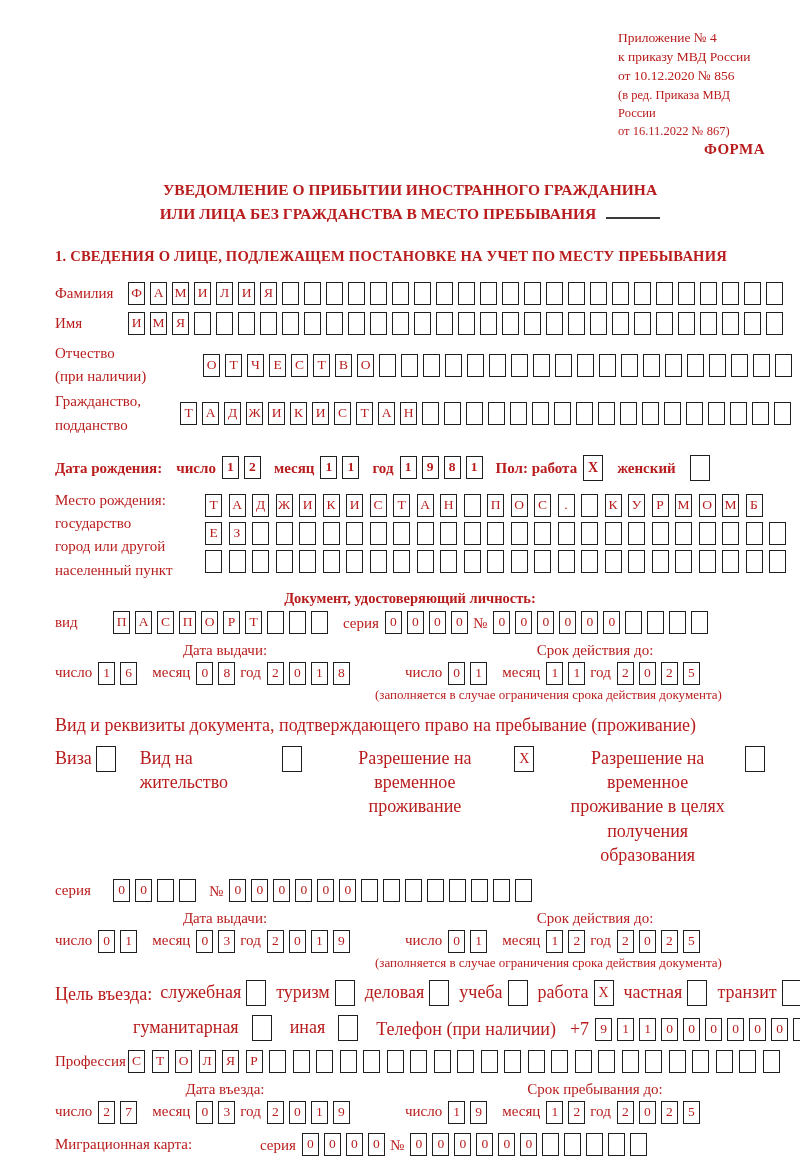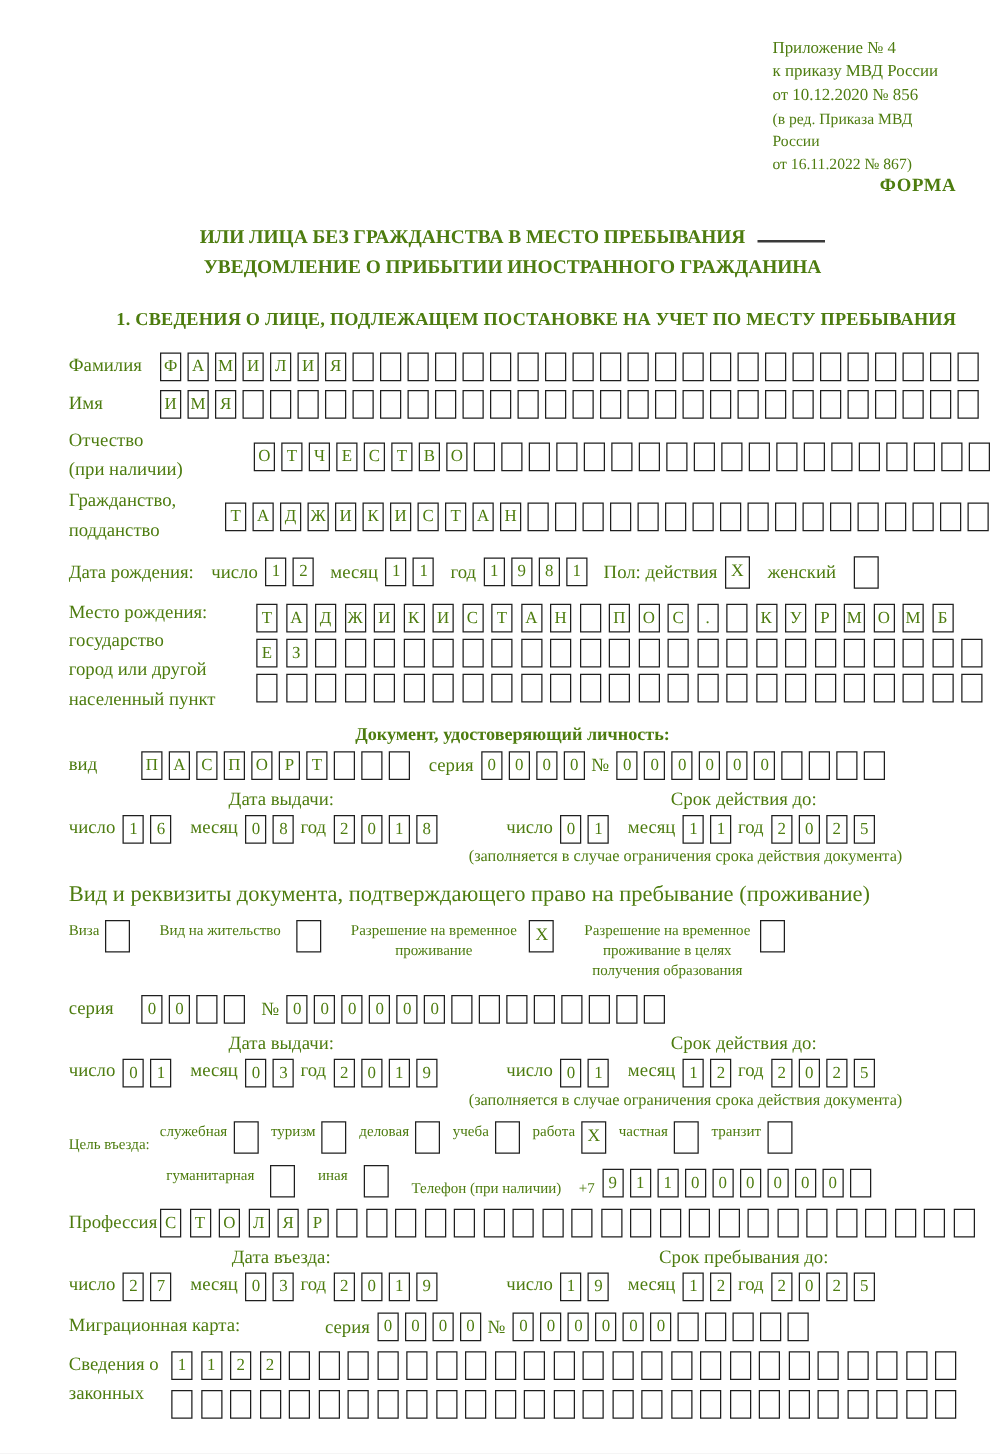--- a/index.html
+++ b/index.html
@@ -1,29 +1,29 @@
 <!DOCTYPE html>
 <html><head>
 <meta charset="utf-8">
 <style>
   html,body{margin:0;padding:0;background:#e8e8e8;}
   .page{
     width:800px;height:1163px;box-sizing:border-box;background:#ffffff;
     margin:0 auto;padding:28px 35px 10px 55px;overflow:hidden;
-    font-family:"Liberation Serif", "DejaVu Serif", serif;color:#4d7c0f;
+    font-family:"Liberation Serif", "DejaVu Serif", serif;color:#b91c1c;
     position:relative;
   }
   
   .ref{margin-left:563px;font-size:13.5px;line-height:1.42;}
   .ref-small{margin-left:563px;font-size:12.5px;line-height:1.42;margin-top:2px;}
   .forma{text-align:right;font-weight:bold;font-size:15px;letter-spacing:.5px;}
   
   .title{margin-top:20px;text-align:center;font-weight:bold;font-size:15.5px;line-height:1.55;}
   .blank-line{display:inline-block;width:54px;border-bottom:2px solid #3a3a3a;height:14px;margin-left:10px;}
-  .s1{margin-top:22px;text-align:right;font-weight:bold;font-size:14.6px;letter-spacing:.2px;}
+  .s1{margin-top:22px;text-align:left;font-weight:bold;font-size:14.6px;letter-spacing:.2px;}
   
   .frow{display:flex;align-items:center;margin-top:7px;}
   .lbl{font-size:15px;line-height:1.3;flex-shrink:0;}
   .lbl2{font-size:15px;line-height:1.55;flex-shrink:0;}
   .w73{width:73px;} .w148{width:148px;} .w125{width:125px;} .w150{width:150px;} .w58{width:58px;}
   .boxes{display:inline-flex;flex-wrap:nowrap;align-items:flex-start;}
   .cell{
     display:inline-block;box-sizing:border-box;width:17px;height:23px;
     border:1.5px solid #1f1f1f;margin-right:5px;text-align:center;
     font-size:13.5px;line-height:20px;background:#fff;
@@ -41,21 +41,21 @@
   .dhead-l{width:300px;margin-left:20px;}
   .dhead-r{width:300px;margin-left:40px;}
   .dline{display:flex;align-items:flex-start;margin-top:3px;}
   .dnote{font-size:13px;margin-top:2px;white-space:nowrap;margin-left:-30px;}
   
   .doc-head{text-align:center;font-weight:bold;font-size:14.5px;margin-top:8px;}
   
   .intro{font-size:18px;margin-top:9px;line-height:1.55;}
   .opts{display:flex;align-items:flex-start;margin-top:6px;}
   .opt{display:flex;align-items:flex-start;}
-  .opt-lbl{font-size:12px;line-height:1.35;}
+  .opt-lbl{font-size:18px;line-height:1.35;}
   .opt-lbl.center{text-align:center;}
   .gap4{margin-left:4px;} .gap8{margin-left:8px;} .gap10{margin-left:10px;} .gap12{margin-left:12px;}
   .opt+.opt{margin-left:24px;}
   
   .pline{display:flex;align-items:flex-end;margin-top:9px;flex-wrap:nowrap;}
   .pitem{display:flex;align-items:flex-start;margin-right:10px;}
   .pitem .opt-lbl{margin-right:5px;white-space:nowrap;}
   .indent78{margin-left:78px;}
   
   .reps{display:flex;margin-top:8px;}
@@ -74,22 +74,22 @@
     <div>к приказу МВД России</div>
     <div>от 10.12.2020 № 856</div>
   </div>
   <div class="ref-small">
     <div>(в ред. Приказа МВД России</div>
     <div>от 16.11.2022 № 867)</div>
   </div>
   <div class="forma">ФОРМА</div>
 
   <div class="title">
+    <div>УВЕДОМЛЕНИЕ О ПРИБЫТИИ ИНОСТРАННОГО ГРАЖДАНИНА</div>
     <div><span>ИЛИ ЛИЦА БЕЗ ГРАЖДАНСТВА В МЕСТО ПРЕБЫВАНИЯ</span><span class="blank-line"></span></div>
-    <div>УВЕДОМЛЕНИЕ О ПРИБЫТИИ ИНОСТРАННОГО ГРАЖДАНИНА</div>
   </div>
 
   <div class="s1">1. СВЕДЕНИЯ О ЛИЦЕ, ПОДЛЕЖАЩЕМ ПОСТАНОВКЕ НА УЧЕТ ПО МЕСТУ ПРЕБЫВАНИЯ</div>
 
   <div class="frow" style="margin-top:17px;">
     <span class="lbl w73">Фамилия</span>
     <span class="boxes">
         <span class="cell">Ф</span>
         <span class="cell">А</span>
         <span class="cell">М</span>
@@ -225,40 +225,40 @@
         <span class="cell"></span>
         <span class="cell"></span>
         <span class="cell"></span>
         <span class="cell"></span>
         <span class="cell"></span>
         <span class="cell"></span>
         <span class="cell"></span>
       </span>
   </div>
 
-  <div class="frow" style="margin-top:8px;">
+  <div class="frow" style="margin-top:18px;font-weight:bold;">
     <span class="inlbl">Дата рождения:</span>
     <span class="inlbl ml8">число</span>
     <span class="boxes">
         <span class="cell">1</span>
         <span class="cell">2</span>
       </span>
     <span class="inlbl ml8">месяц</span>
     <span class="boxes">
         <span class="cell">1</span>
         <span class="cell">1</span>
       </span>
     <span class="inlbl ml8">год</span>
     <span class="boxes">
         <span class="cell">1</span>
         <span class="cell">9</span>
         <span class="cell">8</span>
         <span class="cell">1</span>
       </span>
-    <span class="inlbl ml8">Пол: действия</span>
+    <span class="inlbl ml8">Пол: работа</span>
     <span class="boxes cbx">
         <span class="cell">X</span>
       </span>
     <span class="inlbl ml14">женский</span>
     <span class="boxes cbx ml8">
         <span class="cell"></span>
       </span>
   </div>
 
   <div class="frow" style="margin-top:8px;">

